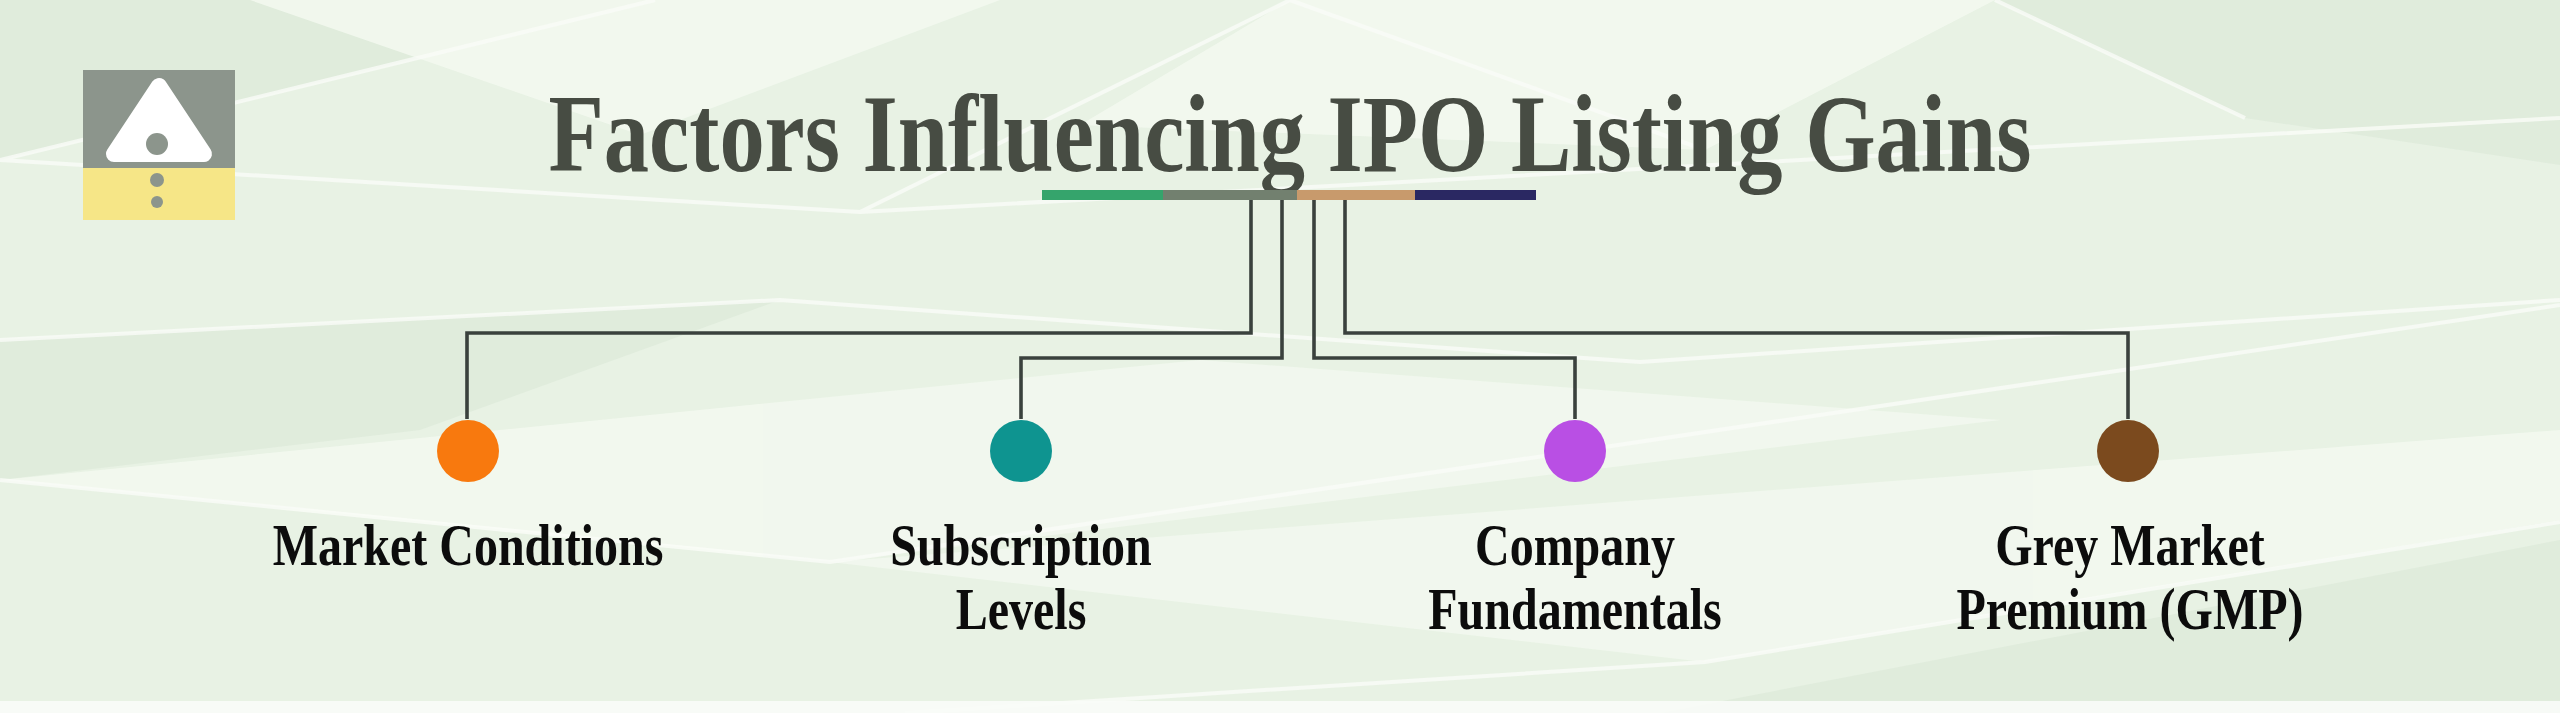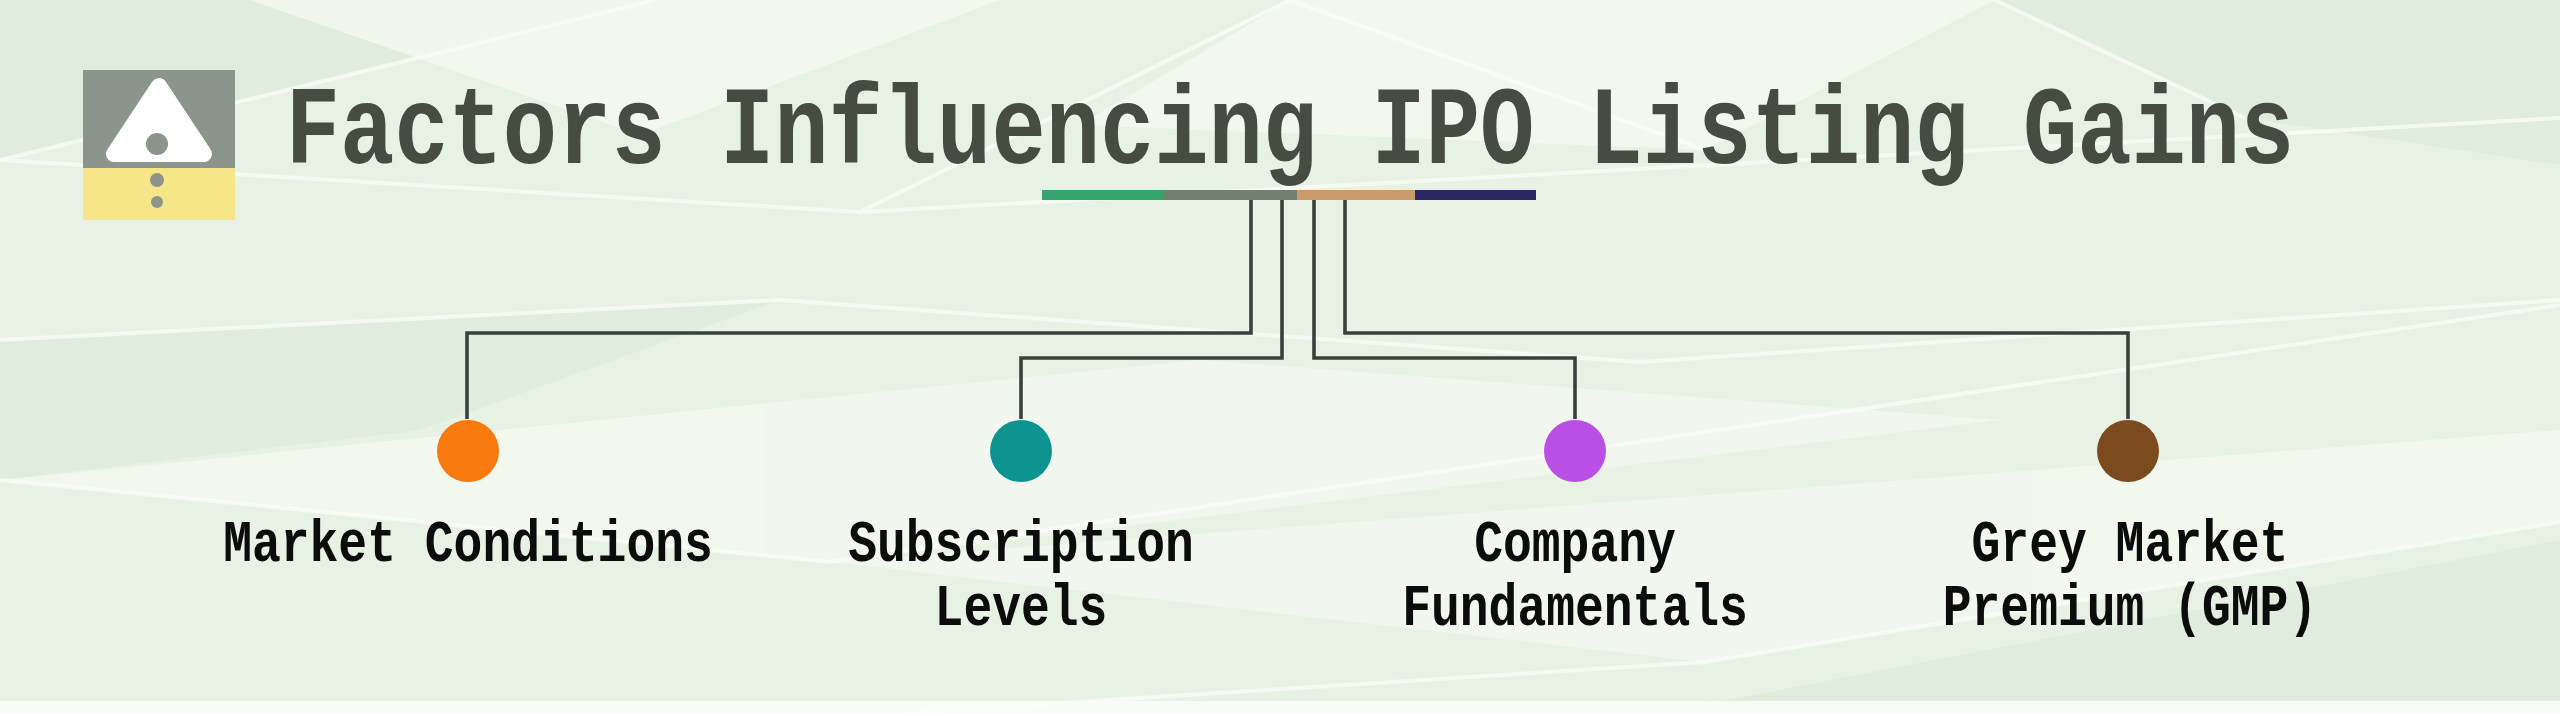--- a/index.html
+++ b/index.html
@@ -1,20 +1,20 @@
 <!DOCTYPE html>
 <html><head>
 <meta charset="utf-8">
 <style>
   html,body{margin:0;padding:0;background:#cfd8cc;}
   .canvas{
     position:relative;
     width:2560px;height:713px;
     overflow:hidden;
-    font-family:Liberation Mono, monospace;
+    font-family:Liberation Serif, serif;
   }
   .bg-svg,.tree-svg{position:absolute;left:0;top:0;width:2560px;height:713px;}
   
   .logo{position:absolute;left:83px;top:70px;width:152px;height:150px;}
   .logo-top{position:absolute;left:0;top:0;width:152px;height:98px;}
   .logo-top svg{position:absolute;left:0;top:0;}
   .logo-bottom{position:absolute;left:0;top:98px;width:152px;height:52px;}
   .logo-dot{position:absolute;border-radius:50%;}
   .logo-dot.d1{left:67px;top:5px;width:14px;height:14px;}
   .logo-dot.d2{left:68px;top:28px;width:12px;height:12px;}

